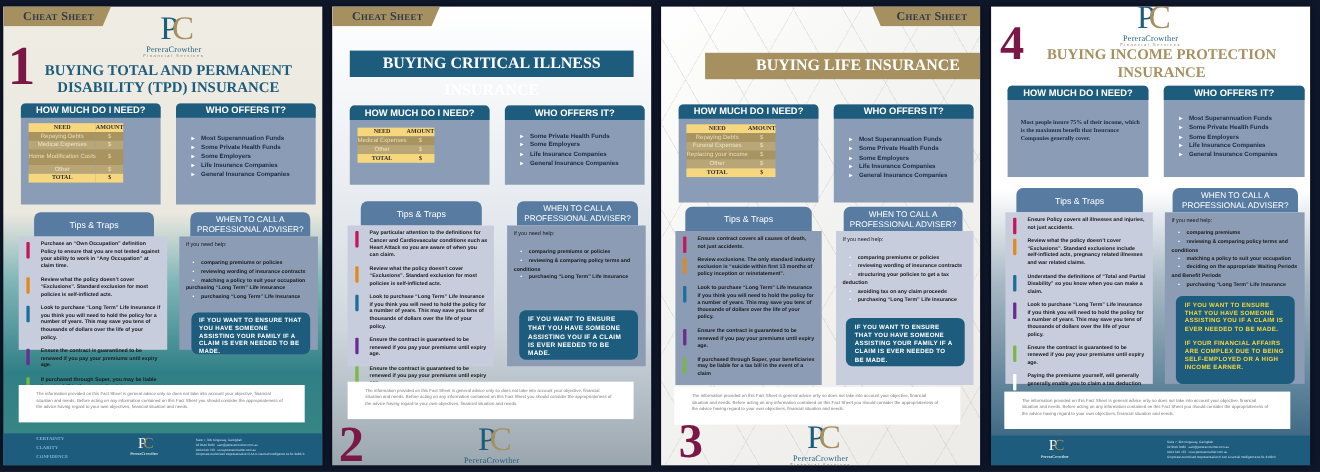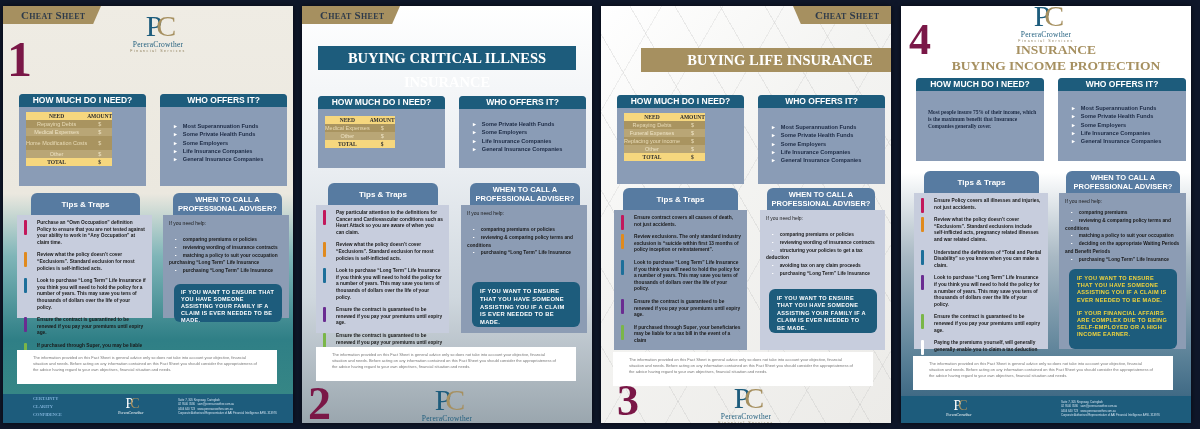--- a/index.html
+++ b/index.html
@@ -25,21 +25,21 @@
 .panel{position:absolute;background:#8a9cb6;border-radius:4px 4px 0 0}
 .panel .hd{background:#1d5c7c;color:#fff;font-weight:bold;font-size:8.5px;text-align:center;height:13px;line-height:13px;border-radius:4px 4px 0 0}
 .tbl{position:absolute;left:7px;right:7px;font-size:5.5px;border-collapse:collapse}
 .tbl td,.tbl th{text-align:center;height:8px;padding:0}
 .tbl th{background:#f6d77e;font-family:"Liberation Serif",serif;color:#2d2d2d;font-size:5.5px}
 .tbl tr.r0 td{background:#a99460;color:#e9dcb8}
 .tbl tr.r1 td{background:#b9a676;color:#eee3c4}
 .tbl tr.tot td{background:#f6d77e;font-family:"Liberation Serif",serif;font-weight:bold;color:#2d2d2d}
 .offers{position:absolute;left:14px;font-size:5.6px;font-weight:bold;color:#1c2a44;line-height:8.3px;list-style:none}
 .offers li:before{content:"\25B8";color:#fff;margin-right:6px}
-.tab{position:absolute;height:22px;background:#577ba1;border-radius:6px 6px 0 0;color:#fff;font-weight:bold;text-align:center;font-size:7.5px;line-height:9px;display:flex;align-items:center;justify-content:center}
+.tab{position:absolute;height:22px;background:#577ba1;border-radius:6px 6px 0 0;color:#fff;font-weight:normal;text-align:center;font-size:7.5px;line-height:9px;display:flex;align-items:center;justify-content:center}
 .tips{position:absolute;background:#c7cddd;padding:5px 6px 4px 20px}
 .tip{position:relative;font-size:4.8px;line-height:6.6px;color:#1a1a1a;font-weight:bold;margin-bottom:6px}
 .tip .bar{position:absolute;left:-13px;top:0;width:3px;height:15px;border-radius:1px}
 .adv{position:absolute;background:#8c9cb4;padding:5px 6px;font-size:5px;color:#1a1a1a}
 .adv .need{margin-bottom:10px}
 .adv ul{list-style:none;font-weight:bold;line-height:7.8px;font-size:4.8px}
 .adv li:before{content:"\25AA";color:#fff;margin-right:6px;margin-left:6px}
 .cta{position:absolute;background:#1d5c7c;border-radius:6px;color:#fff;font-weight:bold;font-size:6.4px;line-height:8.6px;padding:6px 8px;letter-spacing:.3px;font-variant:small-caps;text-transform:uppercase}
 .cta.y{color:#f2d53c}
 .disc{position:absolute;left:14px;width:260px;height:34px;background:#fff;font-size:4px;color:#777;padding:5px 16px;line-height:6.2px}
@@ -57,20 +57,24 @@
 <div class="stage">
 
   <div class="sheet s1">
     <div class="cheat left">Cheat Sheet</div>
     <div class="bignum" style="left:4px;top:28px;font-size:50px">1</div>
     <div class="logo" style="left:110px;top:6px;width:90px">
       <div class="pc"><span>P</span><b>C</b></div>
       <div class="nm">PereraCrowther</div>
       <div class="sub">Financial Services</div>
     </div>
+    <div class="title" style="left:30px;top:50px;width:240px;color:#1d5c7c;font-size:13.5px;text-transform:uppercase">
+      <div>Buying Total and Permanent</div>
+        <div>Disability (TPD) Insurance</div>
+    </div>
     <div class="panel" style="left:16px;top:88px;width:127px;height:92px">
       <div class="hd" style="text-transform:uppercase">How Much Do I Need?</div>
       <table class="tbl" style="top:18px">
         <tbody>
             <tr>
               <th>NEED</th>
               <th>AMOUNT</th>
             </tr>
         <tr class="r0">
               <td>Repaying Debts</td>
@@ -287,22 +291,22 @@
   </div>
 
   <div class="sheet s4">
     <div class="logo" style="left:100px;top:-4px;width:90px">
       <div class="pc"><span>P</span><b>C</b></div>
       <div class="nm">PereraCrowther</div>
       <div class="sub">Financial Services</div>
     </div>
     <div class="bignum" style="left:8px;top:12px;font-size:44px">4</div>
     <div class="title" style="left:40px;top:36px;width:230px;color:#a69060;font-size:13.5px;text-transform:uppercase">
-      <div>Insurance</div>
-        <div>Buying Income Protection</div>
+      <div>Buying Income Protection</div>
+        <div>Insurance</div>
     </div>
     <div class="panel" style="left:15px;top:72px;width:128px;height:83px">
       <div class="hd" style="text-transform:uppercase">How Much Do I Need?</div>
       <div style="position:absolute;left:12px;top:31px;width:110px;font-family:'Liberation Serif',serif;font-weight:bold;font-size:5.4px;line-height:7px;color:#1c2a44">Most people insure 75% of their income, which is the maximum benefit that Insurance Companies generally cover.</div>
     </div>
     <div class="panel" style="left:157px;top:72px;width:128px;height:83px">
       <div class="hd" style="text-transform:uppercase">Who Offers It?</div>
       <ul class="offers" style="top:26px;color:#1c2a44">
         <li>Most Superannuation Funds</li>
           <li>Some Private Health Funds</li>

